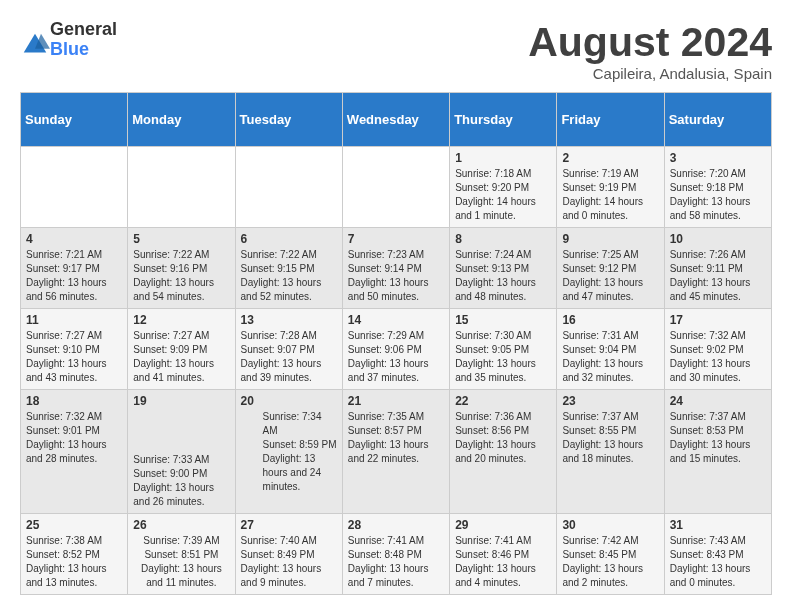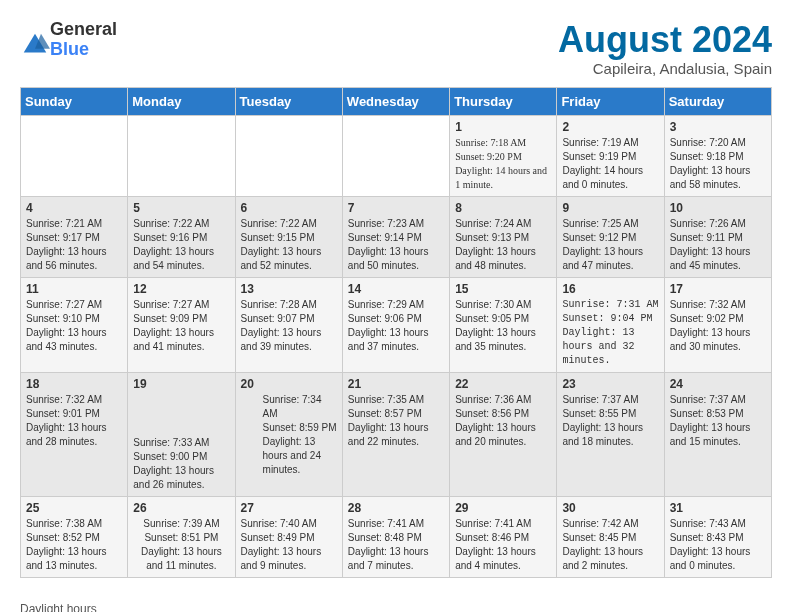--- a/index.html
+++ b/index.html
@@ -28,39 +28,39 @@
     .logo-text span.general { color: #333; }
     .logo-text span.blue { color: #3b82f6; }
     .logo-icon {
       width: 30px;
       height: 30px;
     }
     .title-block {
       text-align: right;
     }
     .month-year {
-      font-size: 36px;
+      font-size: 41px;
       font-weight: bold;
-      color: #0369a1;
+      color: #404040;
       line-height: 1.1;
     }
     .location {
       font-size: 15px;
       color: #555;
     }
     table {
       width: 100%;
       border-collapse: collapse;
     }
     thead tr th {
       background-color: #2a7ac9;
       color: white;
       font-size: 13px;
       font-weight: bold;
-      padding: 6px 4px;
+      padding: 19px 4px;
       text-align: left;
       border: 1px solid #ccc;
     }
     tbody tr td {
       border: 1px solid #ccc;
       vertical-align: top;
       padding: 4px 5px;
       width: 107px;
       min-height: 70px;
       font-size: 10.5px;
@@ -126,21 +126,21 @@
       </tr>
   </thead>
   <tbody id="calendar-body">
   <tr>
         <td class="empty-cell"></td>
         <td class="empty-cell"></td>
         <td class="empty-cell"></td>
         <td class="empty-cell"></td>
         <td>
           <span class="day-number">1</span>
-          <div class="day-info" style="white-space: pre-line; font-family: Liberation Serif, serif;">Sunrise: 7:18 AM
+          <div class="day-info" style="white-space: pre-line;">Sunrise: 7:18 AM
 Sunset: 9:20 PM
 Daylight: 14 hours and 1 minute.</div>
         </td>
         <td>
           <span class="day-number">2</span>
           <div class="day-info" style="white-space: pre-line;">Sunrise: 7:19 AM
 Sunset: 9:19 PM
 Daylight: 14 hours and 0 minutes.</div>
         </td>
         <td>
@@ -220,21 +220,21 @@
 Daylight: 13 hours and 37 minutes.</div>
         </td>
         <td>
           <span class="day-number">15</span>
           <div class="day-info" style="white-space: pre-line;">Sunrise: 7:30 AM
 Sunset: 9:05 PM
 Daylight: 13 hours and 35 minutes.</div>
         </td>
         <td>
           <span class="day-number">16</span>
-          <div class="day-info" style="white-space: pre-line; font-family: Liberation Mono, monospace;">Sunrise: 7:31 AM
+          <div class="day-info" style="white-space: pre-line;">Sunrise: 7:31 AM
 Sunset: 9:04 PM
 Daylight: 13 hours and 32 minutes.</div>
         </td>
         <td>
           <span class="day-number">17</span>
           <div class="day-info" style="white-space: pre-line;">Sunrise: 7:32 AM
 Sunset: 9:02 PM
 Daylight: 13 hours and 30 minutes.</div>
         </td>
       </tr>

